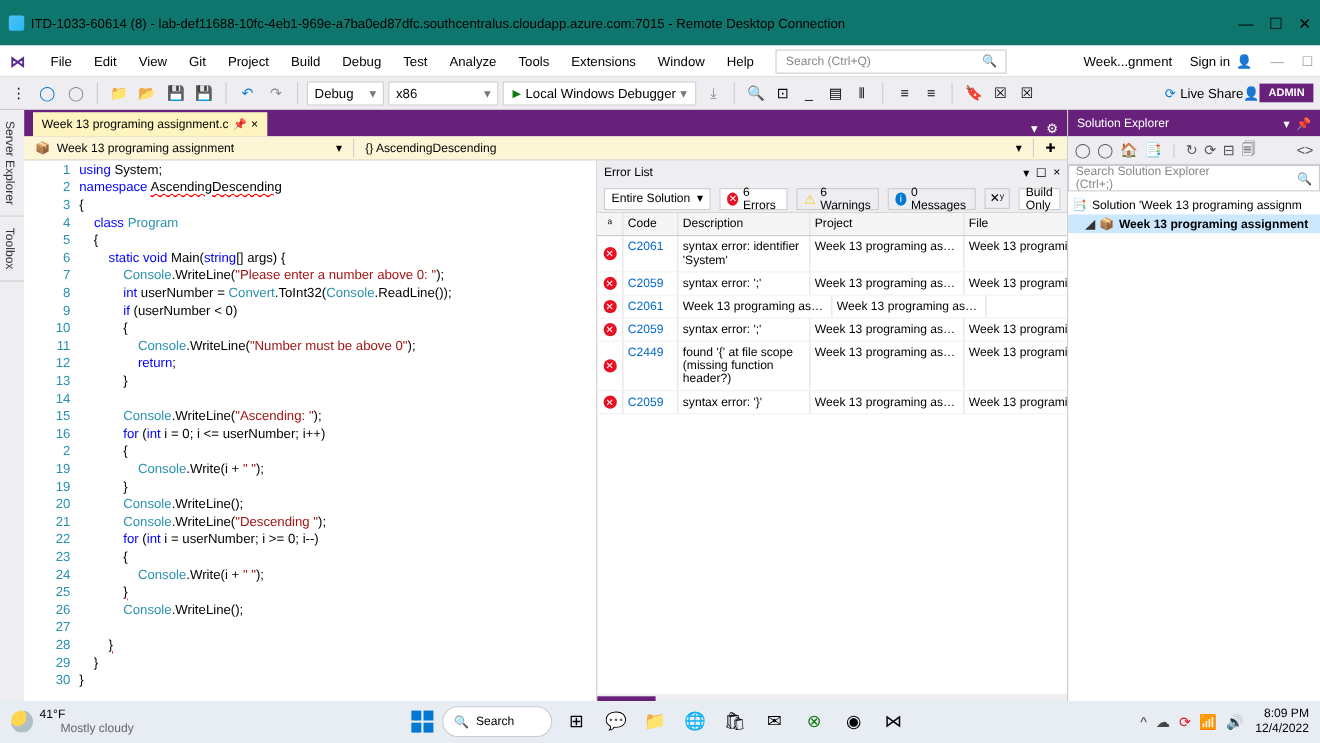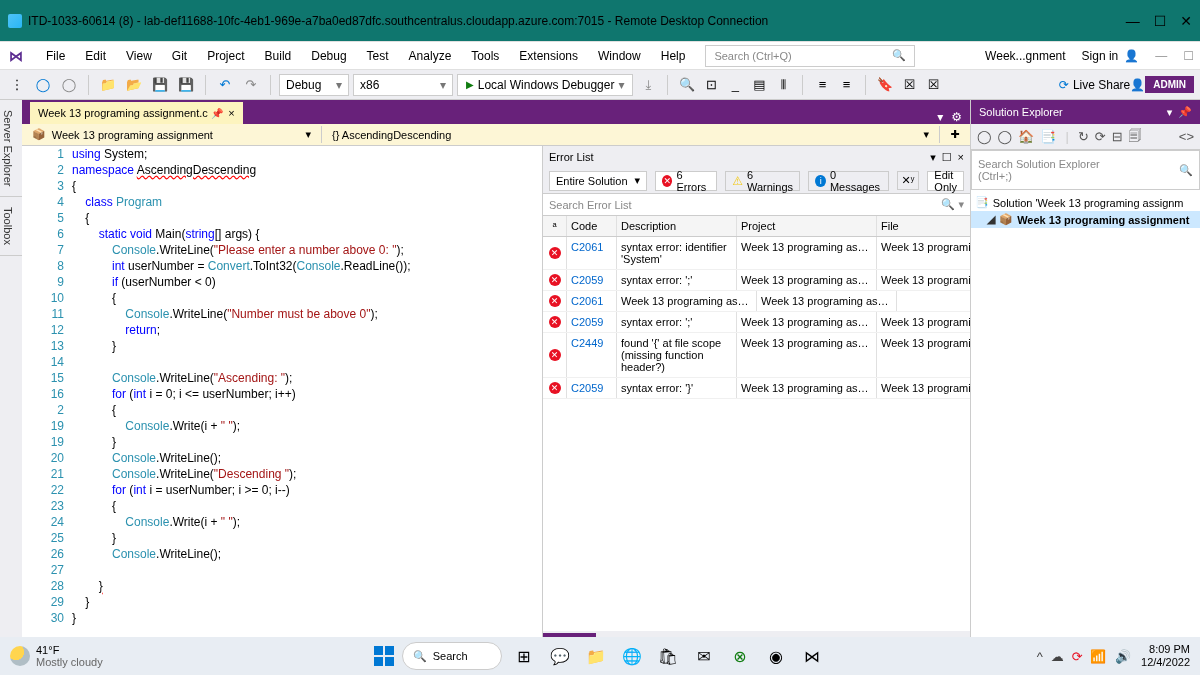--- a/index.html
+++ b/index.html
@@ -416,21 +416,21 @@
       display: flex;
       align-items: center;
       padding: 0 4px;
       gap: 2px;
       font-size: 13px;
       color: #555;
       border-bottom: 1px solid #ccc;
     }
     .se-toolbar span { padding: 2px; }
     .se-search {
-      height: 40px;
+      height: 24px;
       border: 1px solid #ccc;
       margin: 0;
       display: flex;
       align-items: center;
       padding: 0 6px;
       font-size: 11px;
       color: #888;
       gap: 48px;
     }
     .se-tree {
@@ -715,26 +715,22 @@
           <div class="filter-pill">
             <span class="warn-tri">⚠</span>
             <span>6 Warnings</span>
           </div>
           <div class="filter-pill">
             <span class="info-circle">i</span>
             <span>0 Messages</span>
           </div>
           <span style="border:1px solid #ccc;padding:2px 4px;">✕ʸ</span>
           <div class="filter-dropdown" style="flex:1;">
-            <span>Edit Only</span>
+            <span>Build Only</span>
           </div>
-        </div>
-        <div class="error-search">
-          <span>Search Error List</span>
-          <span style="margin-left:auto;">🔍 ▾</span>
         </div>
         <div class="error-table">
           <div class="error-table-header">
             <div class="et-col et-icon">ᵃ</div>
             <div class="et-col et-code">Code</div>
             <div class="et-col et-desc">Description</div>
             <div class="et-col et-proj">Project</div>
             <div class="et-col et-file">File</div>
 
           </div>
@@ -844,21 +840,21 @@
       </div>
     </div>
   </div>
 </div>
 
 <div class="taskbar">
   <div class="weather">
     <div class="weather-icon"></div>
     <div>
       <div>41°F</div>
-      <div style="color:#666;">Mostly cloudy</div>
+      <div style="color:#666;margin-left:19px;">Mostly cloudy</div>
     </div>
   </div>
   <div class="taskbar-center">
     <div class="win-icon">
       <div></div>
         <div></div>
         <div></div>
         <div></div>
     </div>
     <div class="tb-search">

